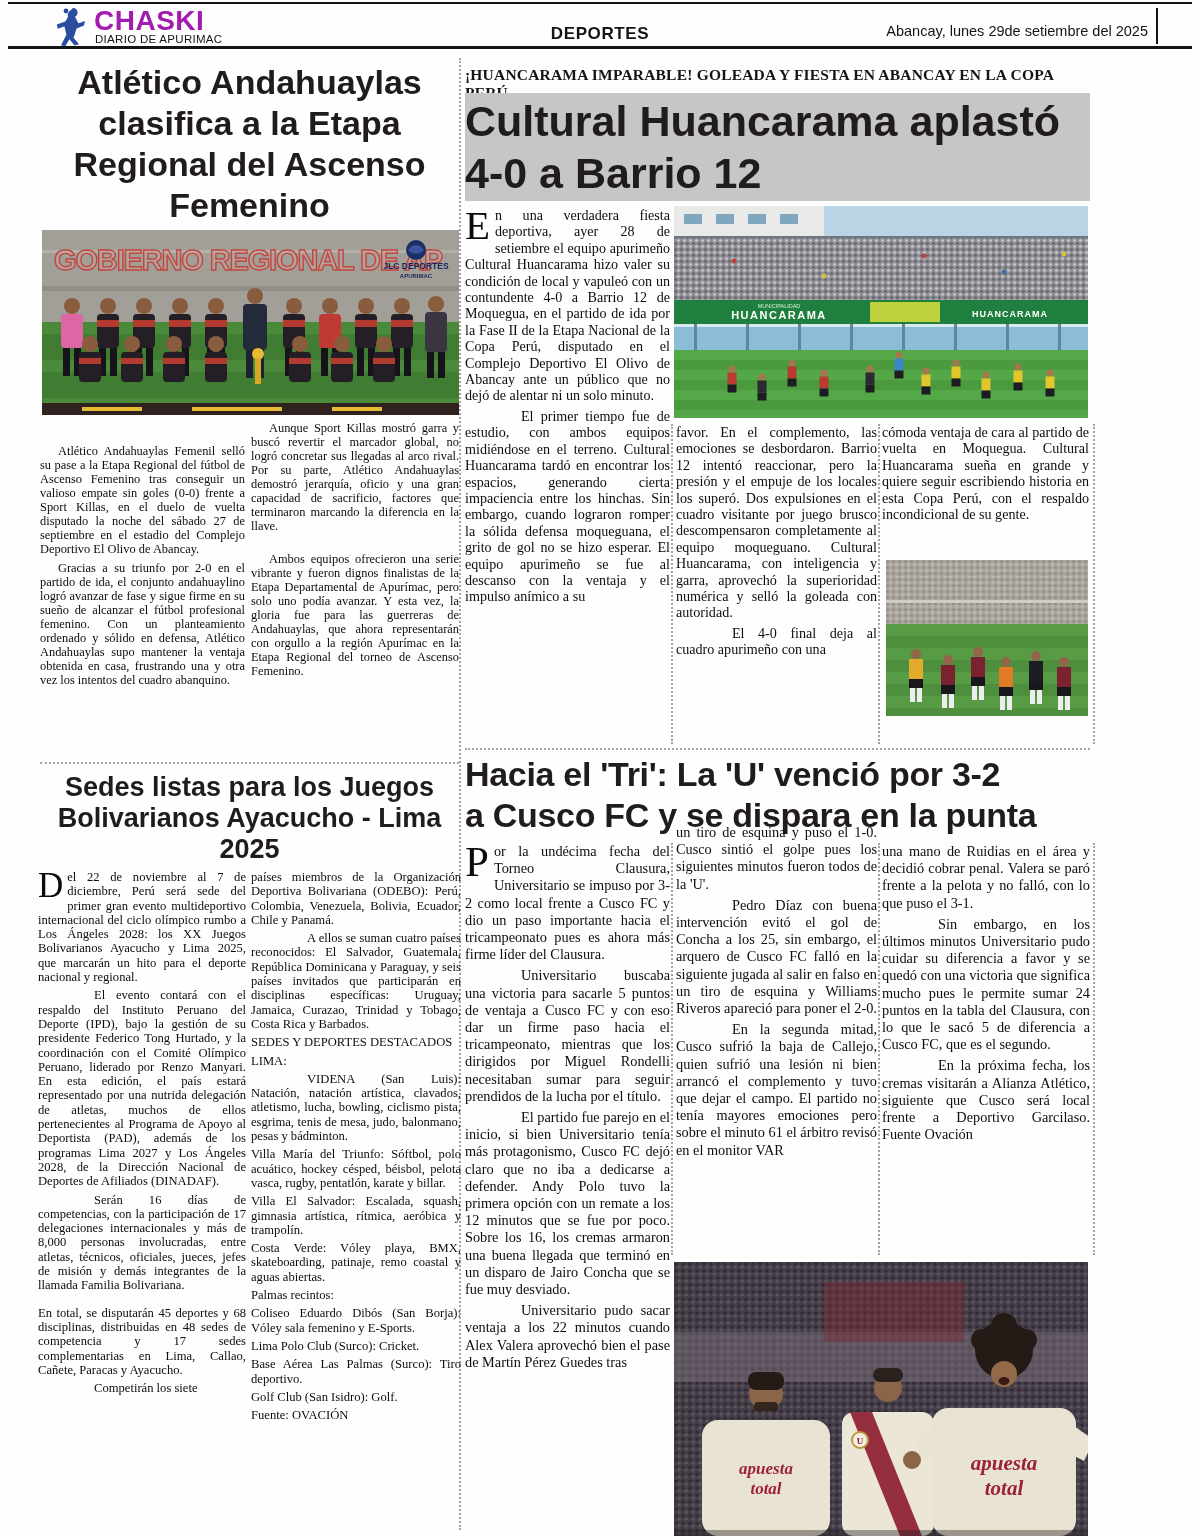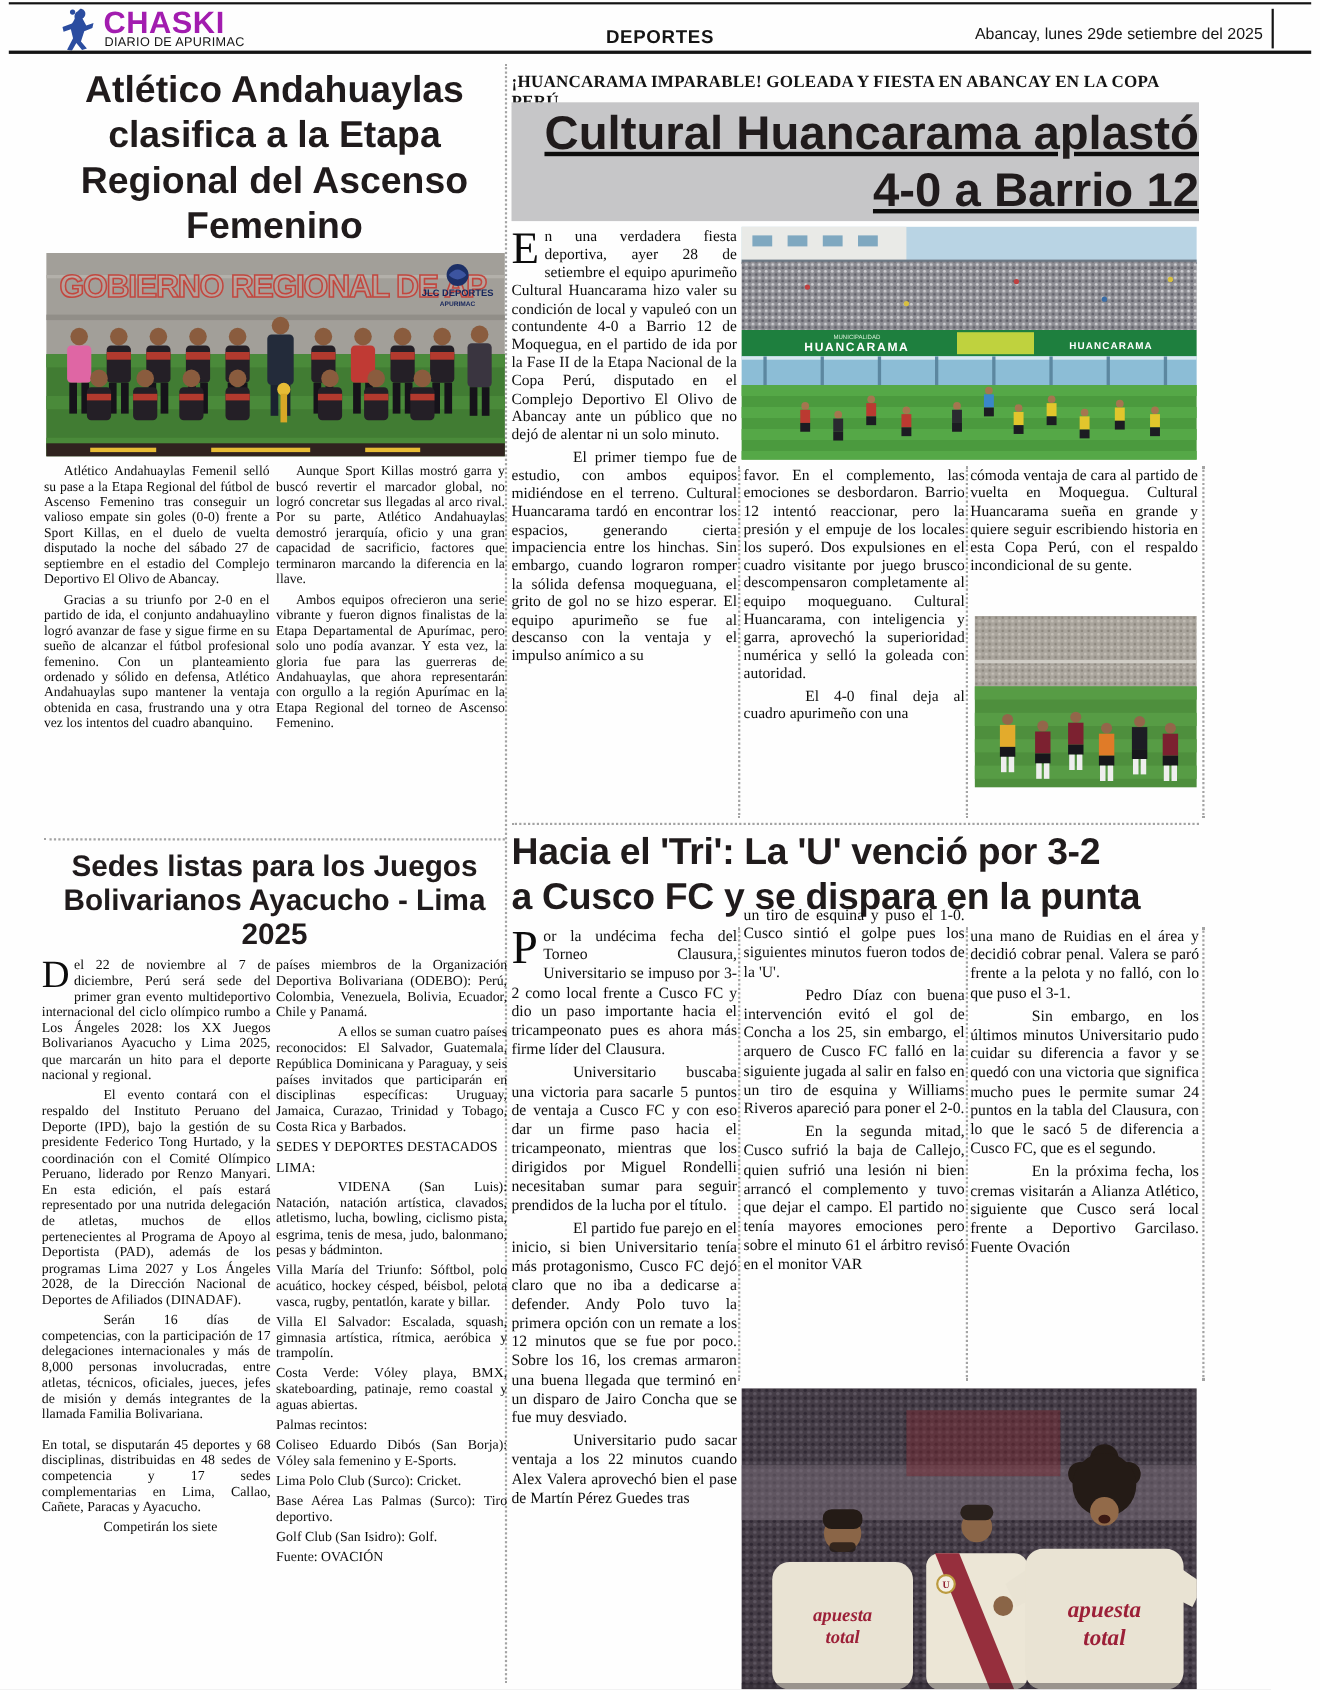--- a/index.html
+++ b/index.html
@@ -19,21 +19,21 @@
   p.gap{margin-top:13px;}
   .t-fem{font-size:12.4px;line-height:14px;}
   .t-sed{font-size:12.6px;line-height:14.3px;}
   .t-hua{font-size:14.1px;line-height:16.4px;}
   .t-tri{font-size:14.3px;line-height:17.2px;}
   .dc{float:left;font-family:"Liberation Serif","DejaVu Serif",serif;font-weight:400;color:#0c0c0c;}
   .dc-h{font-size:41px;line-height:32px;padding:2px 5px 0 0;}
   .dc-s{font-size:35px;line-height:27px;padding:2px 4px 0 0;}
   .dc-t{font-size:43px;line-height:34px;padding:2px 5px 0 0;}
   .kicker{font-weight:700;font-size:15.5px;letter-spacing:.2px;color:#141414;}
-  .banner-gray{background:#c6c6c8;text-align:right;text-decoration:underline;}
+  .banner-gray{background:#c6c6c8;text-align:left;}
   .masthead-brand{font-weight:700;font-size:28px;letter-spacing:.5px;color:#a21caf;line-height:27px;}
   .masthead-tag{font-size:11.5px;letter-spacing:.3px;color:#141414;line-height:12px;}
   .section-title{font-weight:700;font-size:17px;letter-spacing:.6px;color:#141414;text-align:center;}
   .dateline{font-size:14.5px;color:#141414;text-align:right;}
   .pagenum{font-weight:700;font-size:27px;color:#141414;margin-left:36px;}
   svg{display:block;}
 </style>
 </head>
 <body>
 
@@ -196,27 +196,27 @@
       </g>
       <g>
         <rect y="173" width="417" height="12" fill="#30231f"></rect>
         <rect x="40" y="177" width="60" height="4" fill="#e7bc35"></rect>
           <rect x="150" y="177" width="90" height="4" fill="#e7bc35"></rect>
           <rect x="290" y="177" width="50" height="4" fill="#e7bc35"></rect>
       </g>
     </svg>
   </div>
 
-  <div class="abs jtext t-fem" style="left:40px;top:421px;width:205px;height:338px;">
+  <div class="abs jtext t-fem" style="left:40px;top:444px;width:205px;height:338px;">
     <p class="pind">Atlético Andahuaylas Femenil selló su pase a la Etapa Regional del fútbol de Ascenso Femenino tras conseguir un valioso empate sin goles (0-0) frente a Sport Killas, en el duelo de vuelta disputado la noche del sábado 27 de septiembre en el estadio del Complejo Deportivo El Olivo de Abancay.</p>
     <p class="pind" style="margin-top:5px;">Gracias a su triunfo por 2-0 en el partido de ida, el conjunto andahuaylino logró avanzar de fase y sigue firme en su sueño de alcanzar el fútbol profesional femenino. Con un planteamiento ordenado y sólido en defensa, Atlético Andahuaylas supo mantener la ventaja obtenida en casa, frustrando una y otra vez los intentos del cuadro abanquino.</p>
   </div>
   <div class="abs jtext t-fem" style="left:251px;top:421px;width:208px;height:338px;">
     <p class="pind">Aunque Sport Killas mostró garra y buscó revertir el marcador global, no logró concretar sus llegadas al arco rival. Por su parte, Atlético Andahuaylas demostró jerarquía, oficio y una gran capacidad de sacrificio, factores que terminaron marcando la diferencia en la llave.</p>
-    <p class="pind" style="margin-top:5px;">Ambos equipos ofrecieron una serie vibrante y fueron dignos finalistas de la Etapa Departamental de Apurímac, pero solo uno podía avanzar. Y esta vez, la gloria fue para las guerreras de Andahuaylas, que ahora representarán con orgullo a la región Apurímac en la Etapa Regional del torneo de Ascenso Femenino.</p>
+    <p class="pind" style="margin-top:19px;">Ambos equipos ofrecieron una serie vibrante y fueron dignos finalistas de la Etapa Departamental de Apurímac, pero solo uno podía avanzar. Y esta vez, la gloria fue para las guerreras de Andahuaylas, que ahora representarán con orgullo a la región Apurímac en la Etapa Regional del torneo de Ascenso Femenino.</p>
   </div>
 
   <div class="abs dotted-h" style="left:40px;top:762px;width:419px;"></div>
   <div class="abs headline" style="left:40px;top:772px;width:419px;font-size:27px;line-height:31px;text-align:center;">Sedes listas para los Juegos Bolivarianos Ayacucho - Lima 2025</div>
 
   <div class="abs jtext t-sed" style="left:38px;top:870px;width:208px;height:660px;">
     <p><span class="dc dc-s">D</span><span>el 22 de noviembre al 7 de diciembre, Perú será sede del primer gran evento multideportivo internacional del ciclo olímpico rumbo a Los Ángeles 2028: los XX Juegos Bolivarianos Ayacucho y Lima 2025, que marcarán un hito para el deporte nacional y regional.</span></p>
     <p class="pdeep">El evento contará con el respaldo del Instituto Peruano del Deporte (IPD), bajo la gestión de su presidente Federico Tong Hurtado, y la coordinación con el Comité Olímpico Peruano, liderado por Renzo Manyari. En esta edición, el país estará representado por una nutrida delegación de atletas, muchos de ellos pertenecientes al Programa de Apoyo al Deportista (PAD), además de los programas Lima 2027 y Los Ángeles 2028, de la Dirección Nacional de Deportes de Afiliados (DINADAF).</p>
     <p class="pdeep">Serán 16 días de competencias, con la participación de 17 delegaciones internacionales y más de 8,000 personas involucradas, entre atletas, técnicos, oficiales, jueces, jefes de misión y demás integrantes de la llamada Familia Bolivariana.</p>
     <p class="gap">En total, se disputarán 45 deportes y 68 disciplinas, distribuidas en 48 sedes de competencia y 17 sedes complementarias en Lima, Callao, Cañete, Paracas y Ayacucho.</p>

